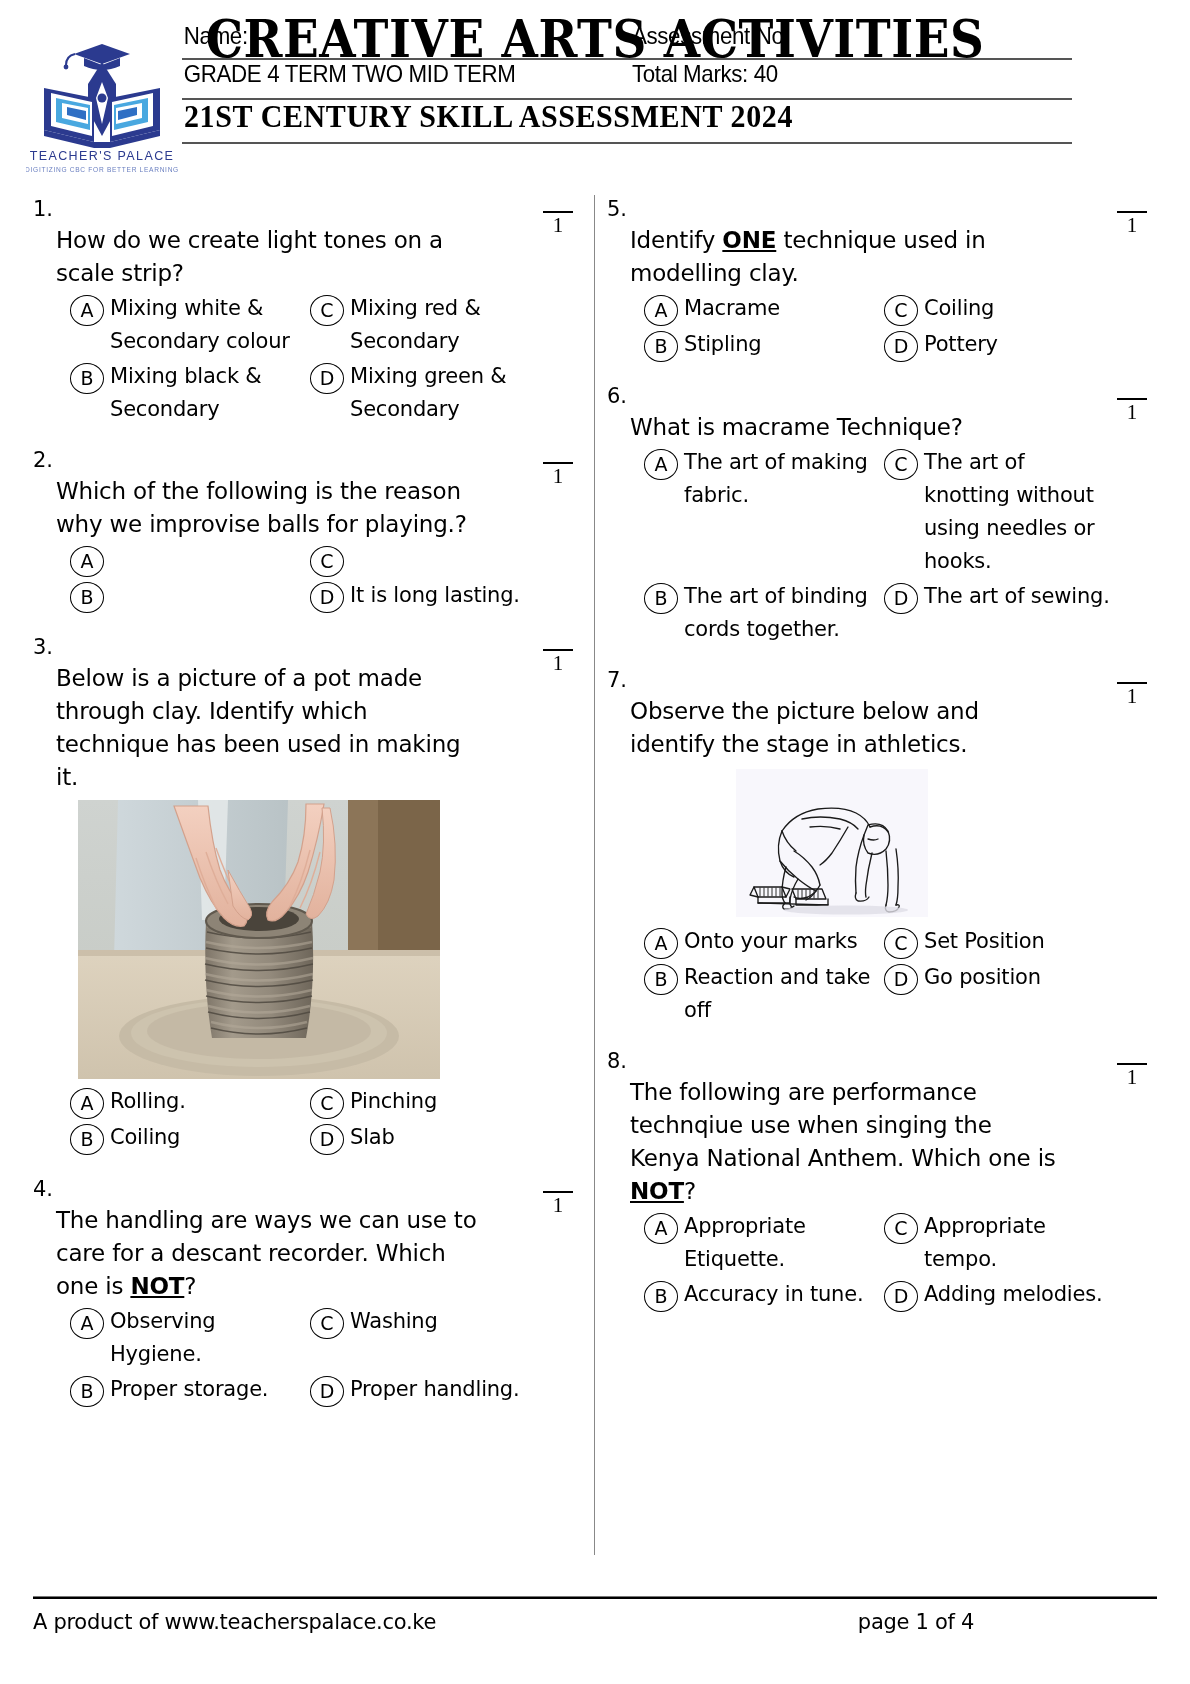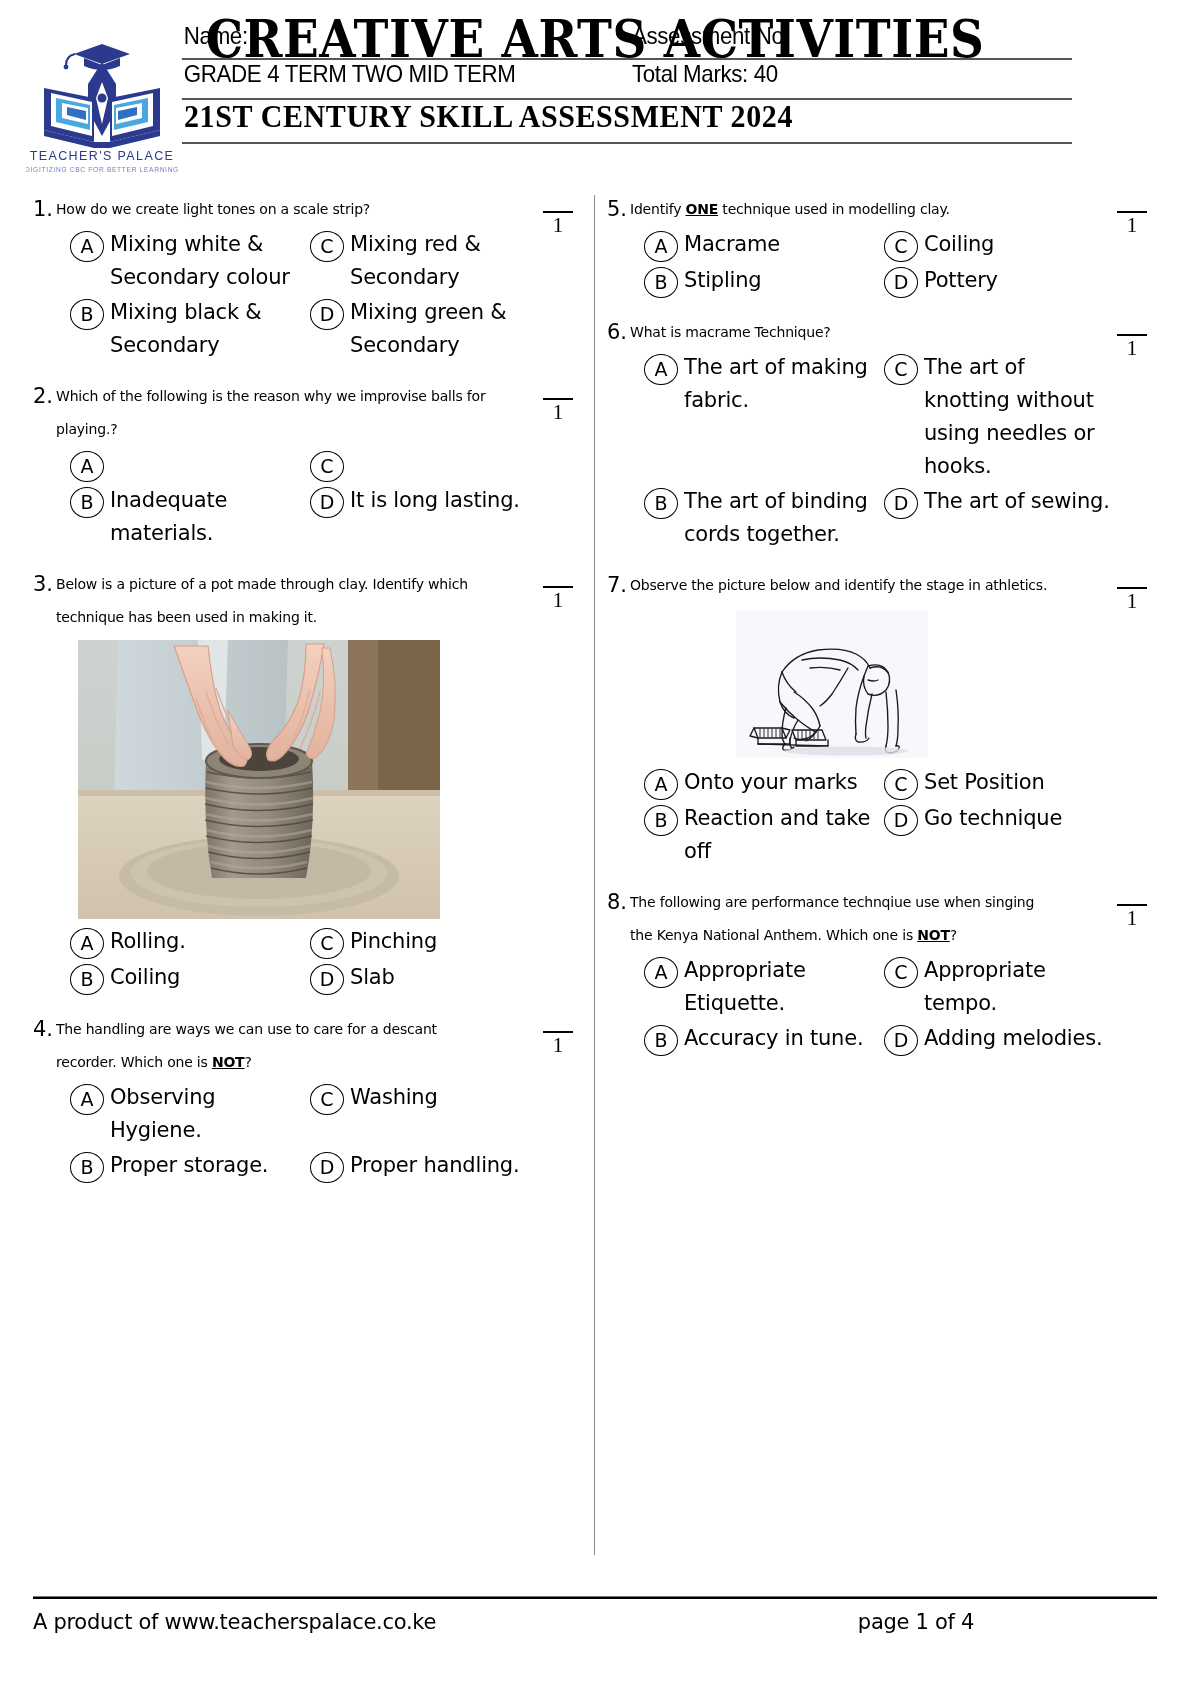--- a/index.html
+++ b/index.html
@@ -131,24 +131,25 @@
     font-family: "DejaVu Sans", sans-serif;
     font-size: 21px;
     line-height: 33px;
     width: 26px;
     flex: 0 0 26px;
     text-align: right;
     padding-right: 3px;
   }
   .q-text {
     font-family: "DejaVu Sans", sans-serif;
-    font-size: 14px;
+    font-size: 23px;
     line-height: 33px;
     width: 430px;
     letter-spacing: -0.2px;
+    margin-top: 31px;
   }
   .q-text u { text-decoration: underline; font-weight: bold; }
 
   
   .marks {
     position: absolute;
     right: 10px;
     top: 6px;
     width: 44px;
     text-align: center;
@@ -357,21 +358,20 @@
       </div>
       <div class="opts">
         <div class="opt">
           <div class="opt-mark">A</div>
         </div>
         <div class="opt">
           <div class="opt-mark">C</div>
         </div>
         <div class="opt">
           <div class="opt-mark">B</div>
-          <div class="opt-text">Inadequate materials.</div>
         </div>
         <div class="opt">
           <div class="opt-mark">D</div>
           <div class="opt-text">It is long lasting.</div>
         </div>
       </div>
     </div>
 
     <div class="q">
       <div class="q-head">
@@ -665,21 +665,21 @@
         <div class="opt">
           <div class="opt-mark">C</div>
           <div class="opt-text">Set Position</div>
         </div>
         <div class="opt">
           <div class="opt-mark">B</div>
           <div class="opt-text">Reaction and take off</div>
         </div>
         <div class="opt">
           <div class="opt-mark">D</div>
-          <div class="opt-text">Go technique</div>
+          <div class="opt-text">Go position</div>
         </div>
       </div>
     </div>
 
     <div class="q">
       <div class="q-head">
         <div class="q-num">8.</div>
         <div class="q-text"><span>The following are performance technqiue use when singing the Kenya National Anthem. Which one is </span><u>NOT</u><span>?</span></div>
       </div>
       <div class="marks">

